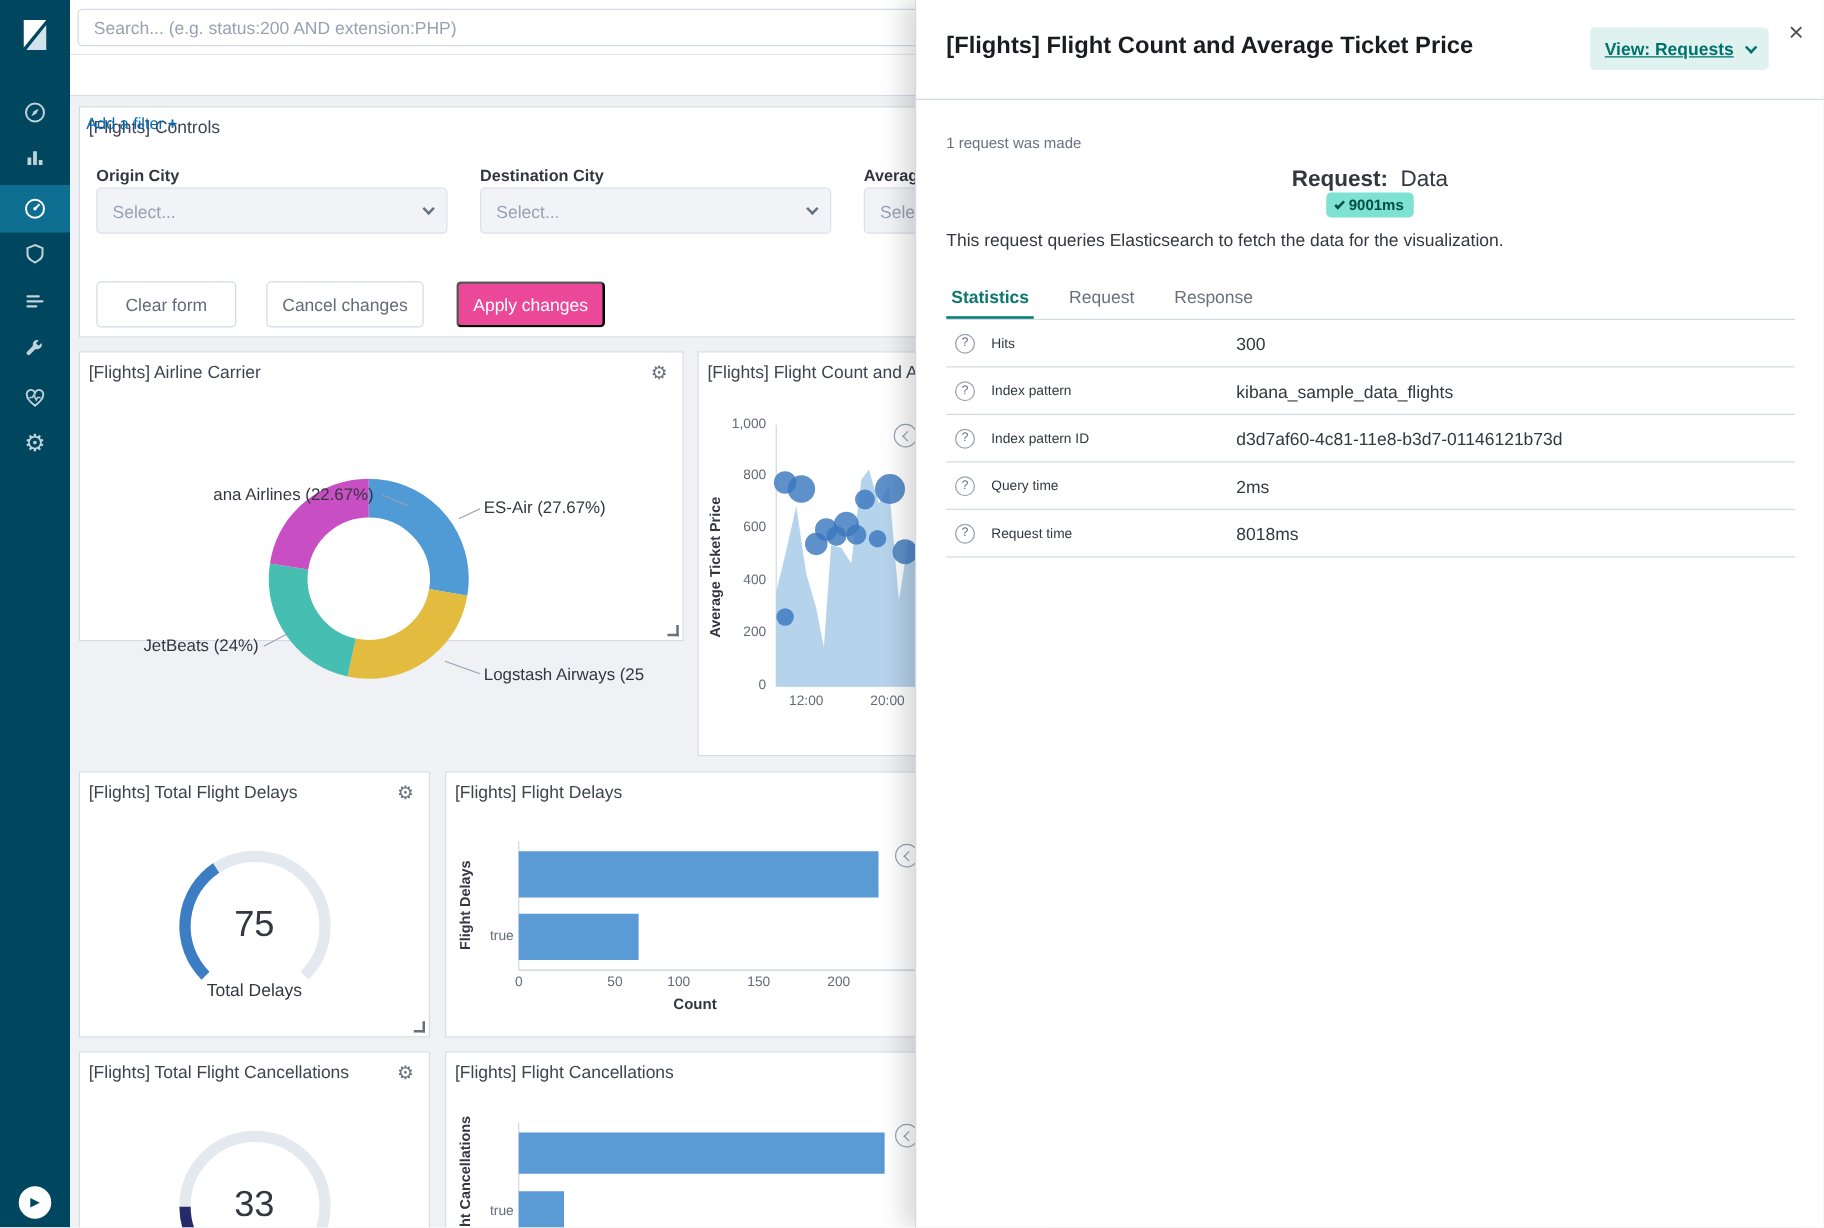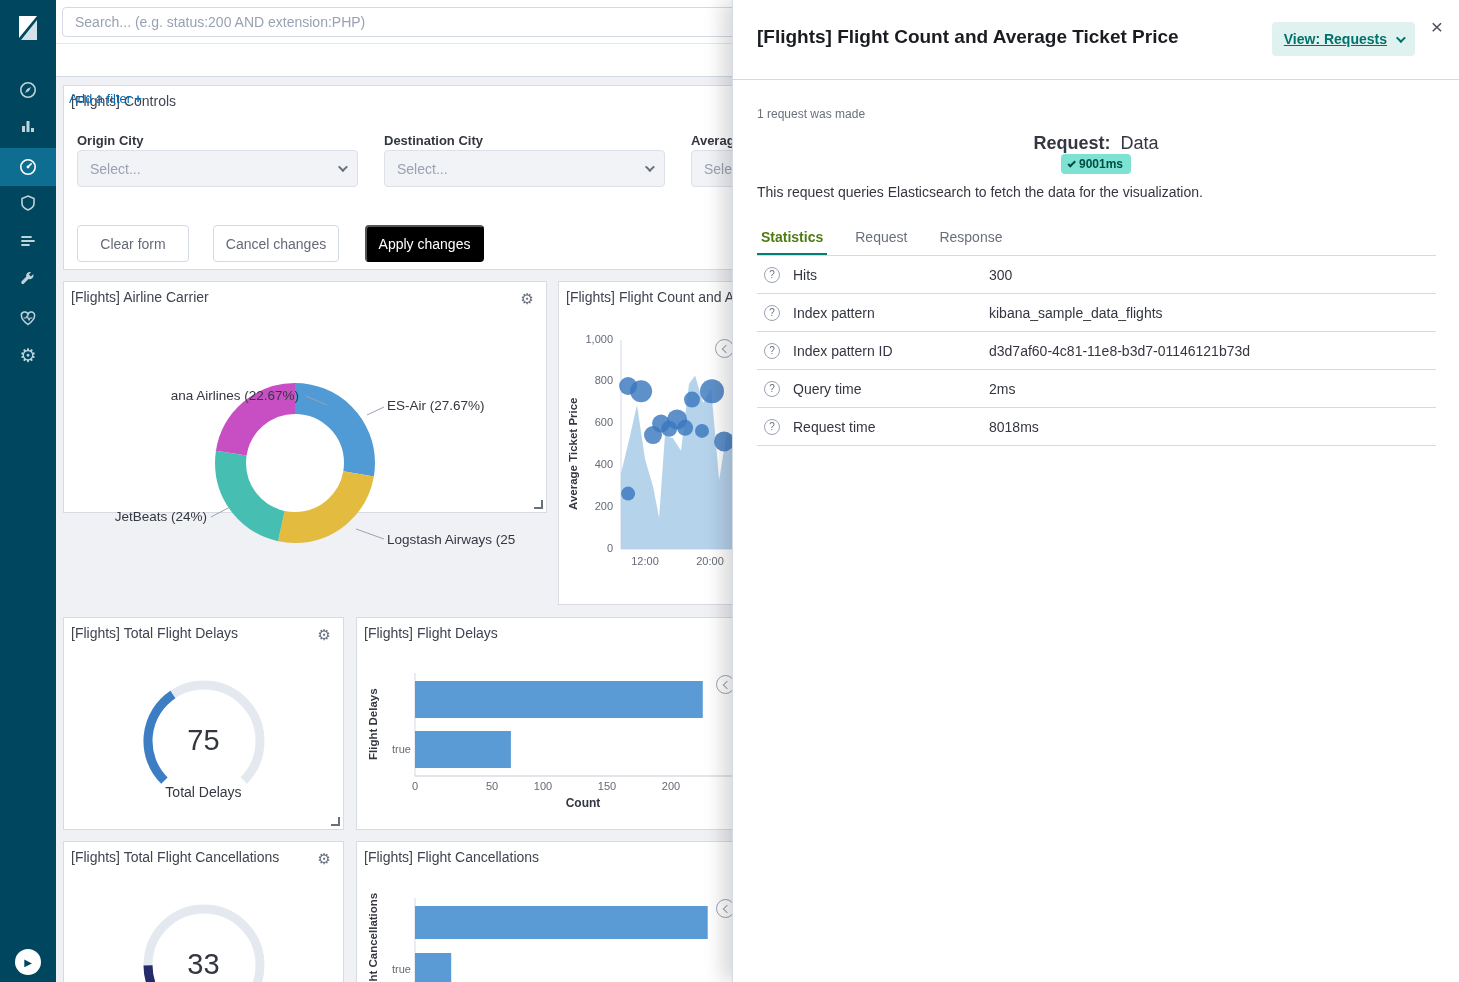--- a/index.html
+++ b/index.html
@@ -31,21 +31,21 @@
   .legend-toggle { position:absolute; width:19px; height:19px; border:1px solid #98A2B3; border-radius:50%; display:flex; align-items:center; justify-content:center; cursor:pointer; }
   .chev-left { width:6px; height:6px; border-left:1.5px solid #98A2B3; border-bottom:1.5px solid #98A2B3; transform:rotate(45deg); margin-left:2px; }
   .resize-handle { position:absolute; right:3px; bottom:3px; width:9px; height:9px; border-right:2px solid #69707D; border-bottom:2px solid #69707D; cursor:nwse-resize; }
 
   
   .ctl-label { position:absolute; font-size:13px; font-weight:700; color:#343741; white-space:nowrap; }
   .ctl-field { position:absolute; width:281px; height:37px; background:#F1F3F7; border:1px solid #DCE0E8; border-radius:4px; display:flex; align-items:center; justify-content:space-between; padding:0 12px; font-size:14px; color:#98A2B3; cursor:pointer; }
   .chev-down { width:7px; height:7px; border-right:2px solid #69707D; border-bottom:2px solid #69707D; transform:rotate(45deg) translateY(-2px); }
   .btn { position:absolute; height:37px; border-radius:4px; font-size:14px; display:flex; align-items:center; justify-content:center; cursor:pointer; }
   .btn-outline { border:1px solid #D3DAE6; background:#fff; color:#646A77; }
-  .btn-apply { background:#000000; color:#fff; font-weight:500; }
+  .btn-apply { background:#ec4899; color:#fff; font-weight:500; }
 
   
   .d-lbl { position:absolute; font-size:13.5px; color:#343741; white-space:nowrap; }
   .d-lbl-es { left:323px; top:116px; }
   .d-lbl-log { left:323px; top:250px; }
   .d-lbl-jet { right:339px; top:227px; }
   .d-lbl-ana { right:247px; top:106px; }
 
   
   .tick { position:absolute; font-size:11px; color:#646A77; white-space:nowrap; }
@@ -68,25 +68,25 @@
   .flyout-body { padding:0 24px; }
   .req-summary { margin-top:27px; font-size:12px; color:#69707D; }
   .req-row { margin-top:12px; display:flex; align-items:center; justify-content:space-between;flex-direction:column; }
   .req-title { font-size:18px; color:#343741; }
   .req-title .req-label { font-weight:600; margin-right:10px; }
   .duration-badge { background:#7DE2D1; color:#014D44; font-size:12px; font-weight:700; padding:3px 8px; border-radius:4px; display:inline-flex; align-items:center; gap:6px; }
   .check-mark { width:4px; height:8px; border-right:2px solid #014D44; border-bottom:2px solid #014D44; transform:rotate(45deg) translateY(-1px); }
   .req-desc { margin-top:10px; font-size:14px; color:#343741; }
   .tabs { margin-top:20px; display:flex; }
   .tab { padding:9px 4px 8px; margin-right:24px; font-size:14px; color:#69707D; cursor:pointer; border-bottom:2px solid transparent; }
-  .tab.active { color:#4d7c0f; font-weight:700; border-bottom-color:#017D73; }
+  .tab.active { color:#0f766e; font-weight:700; border-bottom-color:#017D73; }
   .stats-table { width:679px; border-top:1px solid #D3DAE6; }
   .stat-row { display:flex; align-items:center; height:38px; border-bottom:1px solid #D3DAE6; }
   .help-icon { width:16px; height:16px; border:1px solid #98A2B3; border-radius:50%; font-size:10px; color:#69707D; display:flex; align-items:center; justify-content:center; margin:0 13px 0 7px; cursor:pointer; flex:none; }
-  .stat-label { width:196px; font-size:14px; color:#343741; flex:none; }
+  .stat-label { width:196px; font-size:11px; color:#343741; flex:none; }
   .stat-value { font-size:14px; color:#343741; }
 </style>
 </head>
 <body>
 
 <div class="viewport">
 
   <nav class="sidebar">
     <div class="logo">
       <svg width="32" height="32" viewBox="0 0 32 32">
@@ -251,21 +251,21 @@
         <line x1="58" y1="15" x2="58" y2="118" stroke="#D3DAE6"></line>
         <line x1="58" y1="118" x2="377" y2="118" stroke="#C5CCD6"></line>
         <rect x="58" y="23" width="287.8" height="37" fill="#5A9BD5"></rect>
         <rect x="58" y="73" width="95.9" height="37" fill="#5A9BD5"></rect>
       </svg>
     <div class="tick" style="left:58px; top:162px; transform:translateX(-50%);">0</div>
     <div class="tick" style="left:122px; top:162px; transform:translateX(-50%);padding-left:26px;">50</div>
     <div class="tick" style="left:186px; top:162px; transform:translateX(-50%);">100</div>
     <div class="tick" style="left:250px; top:162px; transform:translateX(-50%);">150</div>
     <div class="tick" style="left:314px; top:162px; transform:translateX(-50%);">200</div>
-    <div class="x-axis-title" style="left:226px; top:178px;">Count</div>
+    <div class="x-axis-title" style="left:199px; top:178px;">Count</div>
   </div>
 
   <div class="panel" style="left:63px; top:841px; width:281px; height:213px;">
     <div class="panel-title">[Flights] Total Flight Cancellations</div>
     <span class="gear">⚙</span>
     <svg id="gauge2-svg" width="130" height="130" style="position:absolute; left:75px; top:58px;">
         <path d="M25.4 104.6 A56 56 0 1 1 104.7 104.5" stroke="#E4E9F0" stroke-width="9" fill="none"></path>
         <path d="M25.4 104.6 A56 56 0 0 1 9.0 65.4" stroke="#252A6B" stroke-width="9" fill="none"></path>
       </svg>
     <div class="gauge-value" style="top:106px;">33</div>

